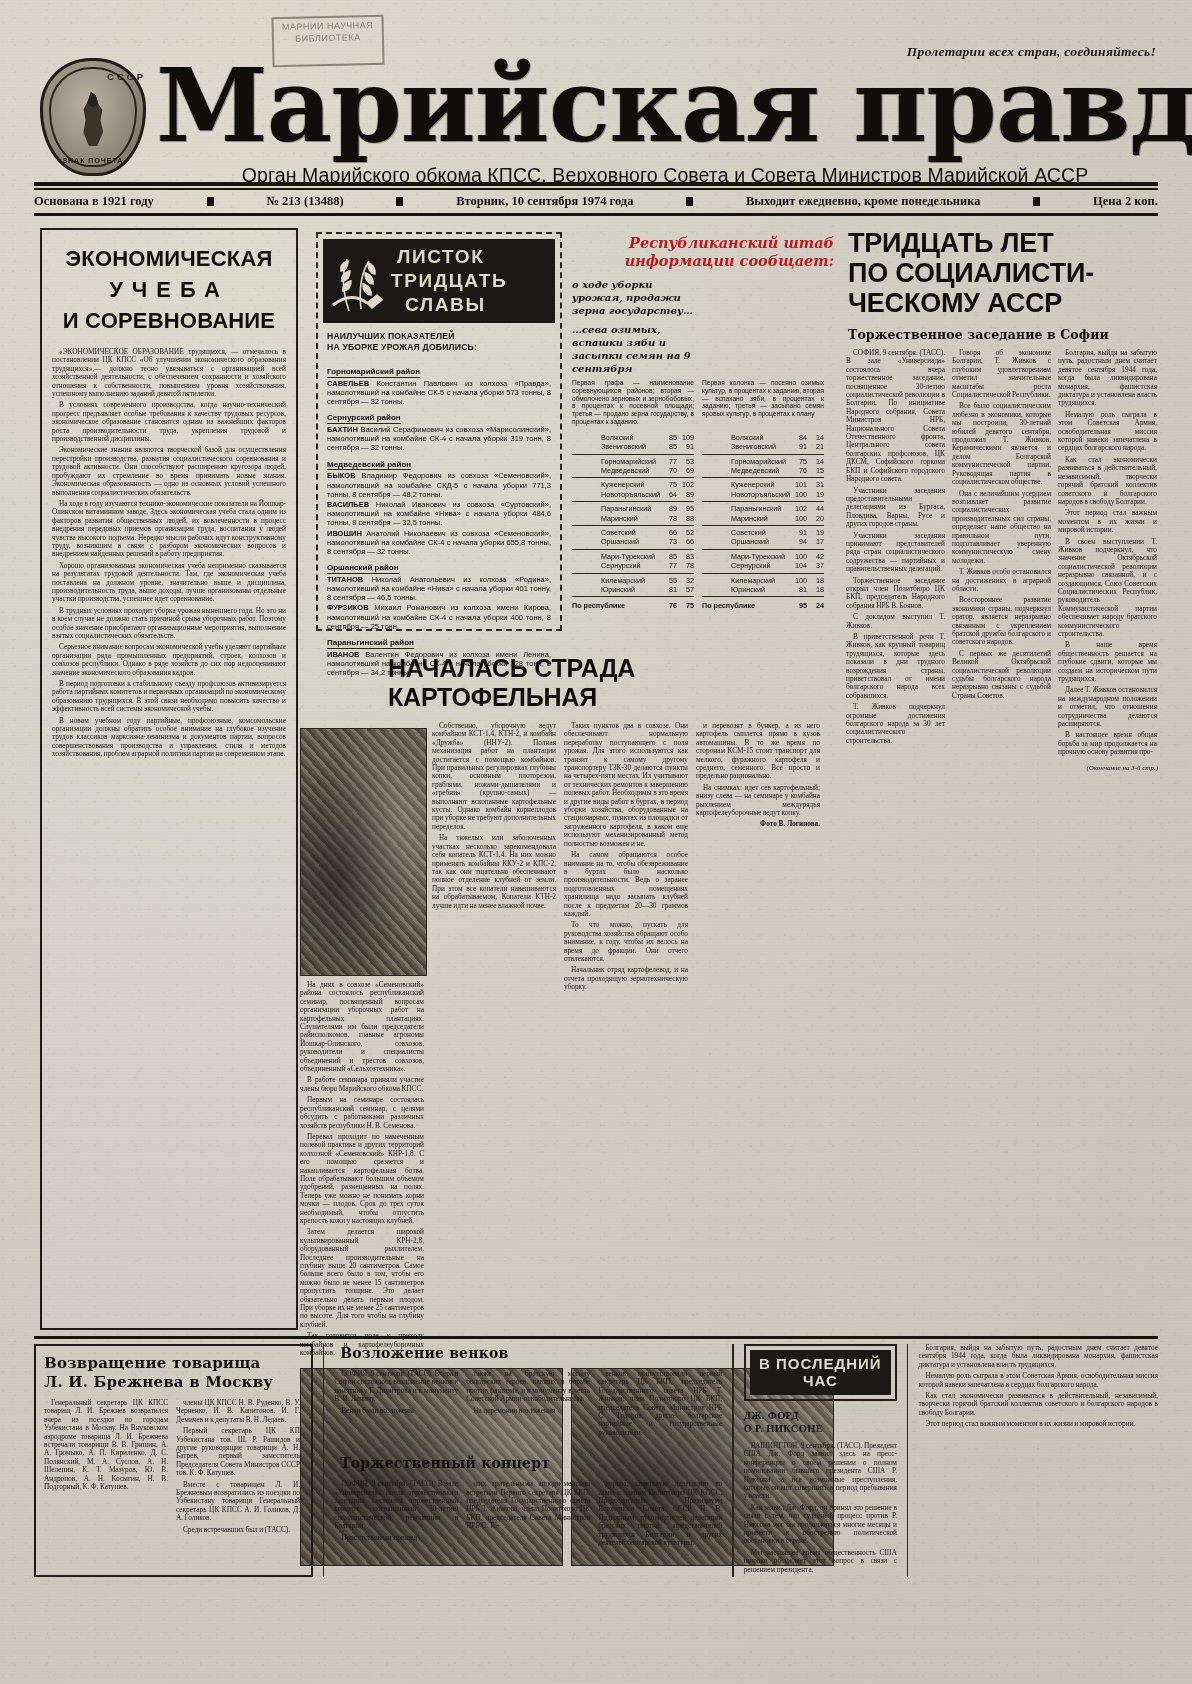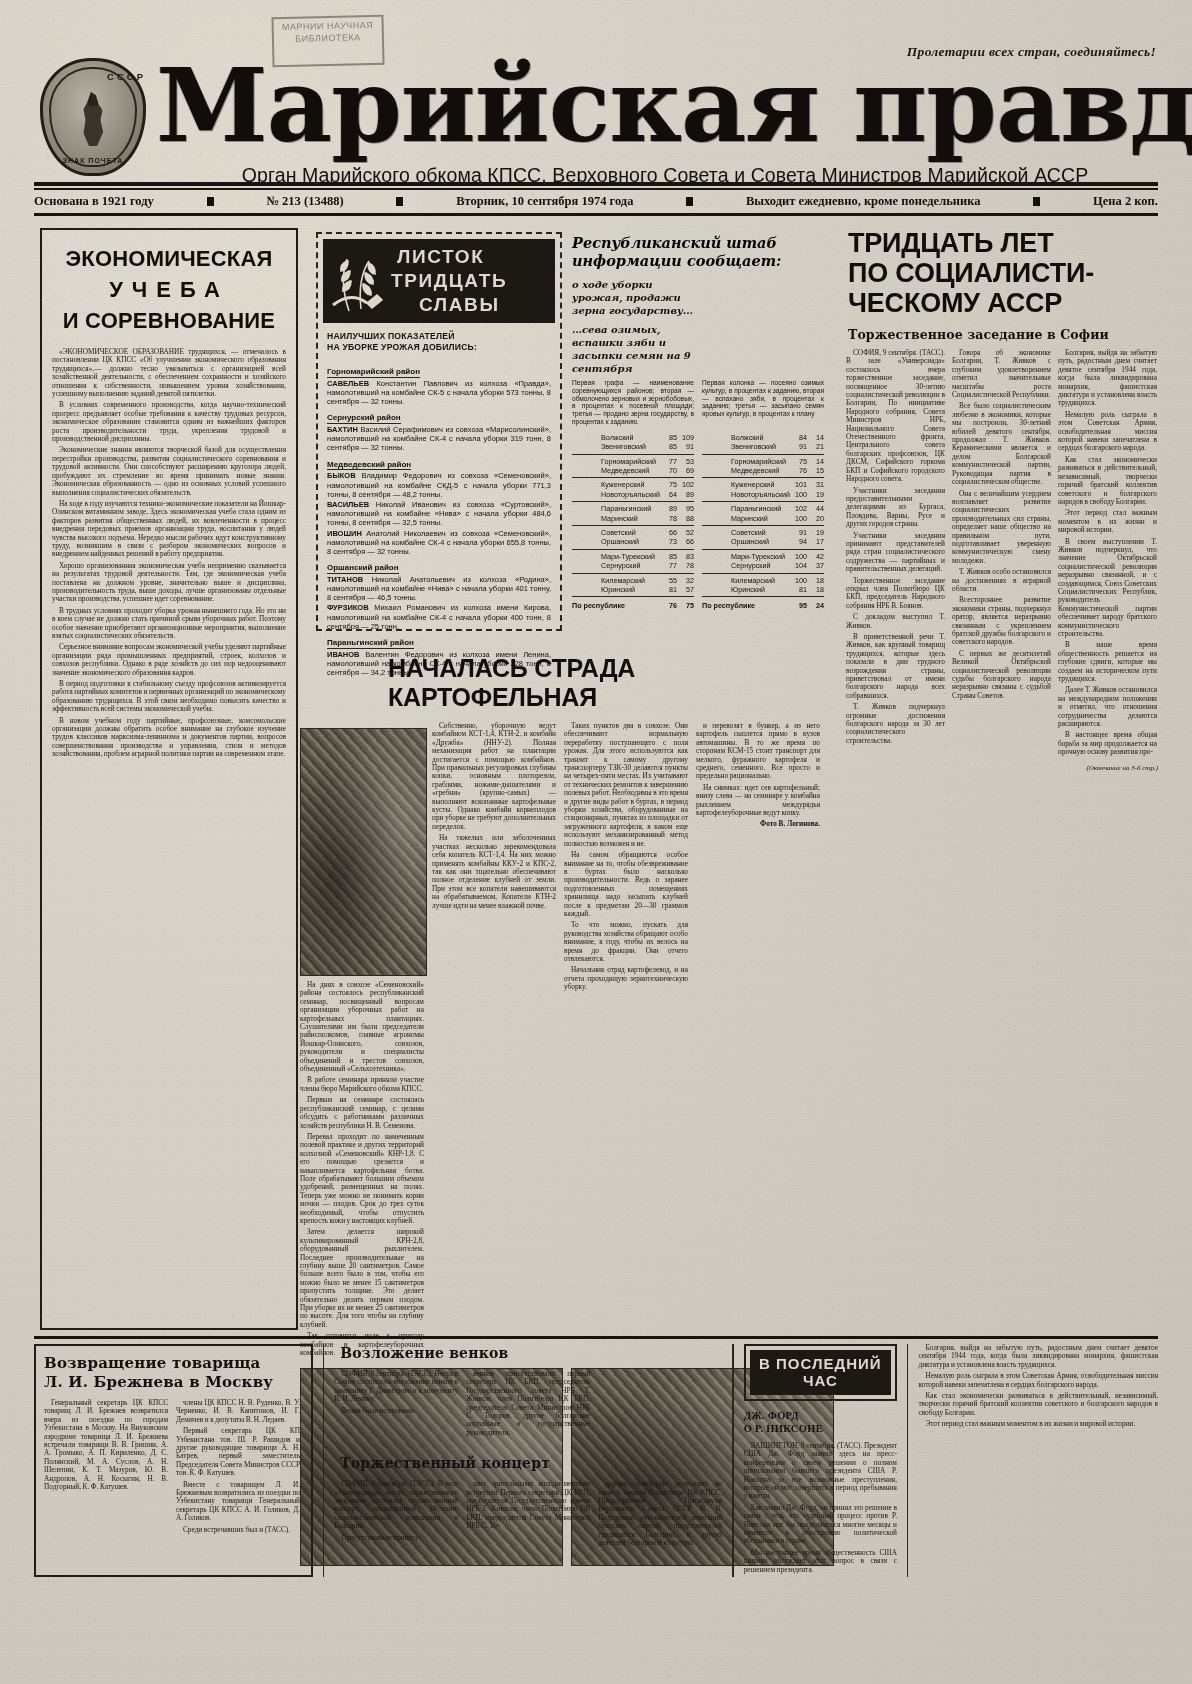--- a/index.html
+++ b/index.html
@@ -84,34 +84,34 @@
 
   
   .boxB{position:absolute;left:316px;top:232px;width:242px;height:395px;
         border:2px dashed #2a251d;background:rgba(255,255,255,.05);}
   .bannerB{position:relative;margin:5px;height:84px;background:#1c1914;overflow:hidden;padding-left:48px;}
   .bannerB .wheatsvg{position:absolute;left:4px;top:6px;}
   .bannerB .txt{position:absolute;left:74px;top:6px;right:4px;
      font-family:"Liberation Sans",sans-serif;font-weight:bold;color:#ddd8cc;
      font-size:19px;line-height:24px;letter-spacing:1.6px;text-align:left;}
   .bannerB .txt .r2{margin-left:-6px;}
-  .bannerB .txt .r3{margin-left:22px;}
+  .bannerB .txt .r3{margin-left:8px;}
   .subB{margin:8px 9px 0;font-family:"Liberation Sans",sans-serif;
      font-weight:bold;font-size:8.6px;line-height:11px;letter-spacing:.2px;}
   .bodyB{margin:8px 9px 0;font-size:7.5px;line-height:9.2px;
      font-family:"Liberation Sans",sans-serif;}
   .bodyB .dist{font-weight:bold;font-size:8px;margin:6px 0 1px;
      border-bottom:1px solid #2a251d;display:inline-block;padding-bottom:.5px;}
   .bodyB .ent{margin-bottom:1px;text-align:justify;}
   .bodyB .ent b{font-weight:bold;}
 
   
   .boxC{position:absolute;left:566px;top:230px;width:268px;height:398px;}
   .headC{font-family:"DejaVu Serif",serif;font-style:italic;font-weight:bold;
-     font-size:14.5px;line-height:18px;color:#000000;padding:4px 0 0 6px;}
+     font-size:14.5px;line-height:18px;color:#b91c1c;padding:4px 0 0 6px;text-align:right;}
   .capC{display:flex;gap:6px;margin:8px 0 4px 6px;flex-direction:column;}
   .capC div{width:122px;font-style:italic;font-weight:bold;font-size:10px;line-height:13px;
      font-family:"DejaVu Serif",serif;}
   .legend{display:flex;gap:8px;margin:2px 0 0 6px;}
   .legend div{width:122px;font-size:6.6px;line-height:7.8px;text-align:justify;
      font-family:"Liberation Sans",sans-serif;}
   .tabs{display:flex;gap:8px;margin:5px 0 0 6px;}
   .tab{width:122px;font-family:"Liberation Sans",sans-serif;font-size:7.2px;}
   .tab .grp{border-bottom:1px solid #2b261e;padding:2px 0 2px;}
   .tab .row{display:flex;justify-content:space-between;line-height:9.4px;padding-left:29px;}
@@ -545,20 +545,24 @@
 
     <div class="vsep"></div>
 
     <div style="width:400px">
       <div class="bhead sm" style="margin-left:6px">Возложение венков</div>
       <div style="display:flex;gap:8px">
         <div class="body-text" id="w1" style="width:124px">
             <p>СОФИЯ, 9 сентября. (ТАСС). Вчера в Софии состоялось возложение венков к памятнику Г. Димитрова и к монументу В. И. Ленину.</p>
             <p>Венки были возложены</p>
           </div>
+        <div class="body-text" id="w2" style="width:124px">
+            <p>также на братскую могилу болгарских героев, павших в борьбе против фашизма, и к монументу в честь Советской Армии-освободительницы.</p>
+            <p>На церемонии возложения</p>
+          </div>
         <div class="body-text" id="w3" style="width:124px">
             <p>венков присутствовали первый секретарь ЦК БКП, председатель Государственного совета НРБ Т. Живков, член Политбюро ЦК БКП, председатель Совета Министров НРБ С. Тодоров, другие болгарские партийные и государственные руководители.</p>
           </div>
       </div>
       <div class="bhead sm" style="margin:14px 0 7px 6px">Торжественный концерт</div>
       <div style="display:flex;gap:8px">
         <div class="body-text" id="c1" style="width:124px">
             <p>СОФИЯ, 9 сентября. (ТАСС). В зале «Универсиада» после торжественного заседания состоялся торжественный концерт, посвященный 30-летию социалистической революции в Болгарии.</p>
             <p>Присутствовали пришед-</p>
           </div>

